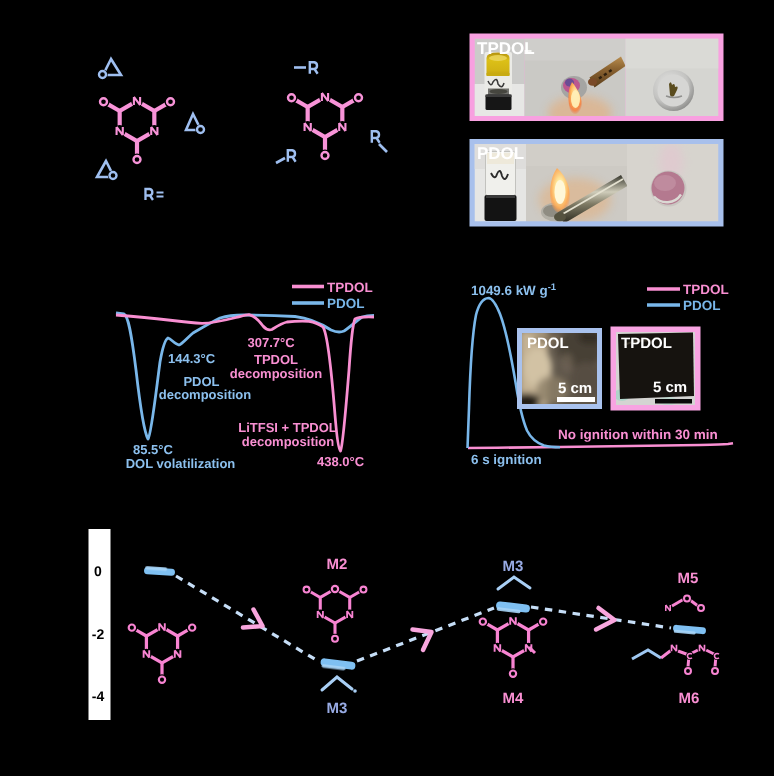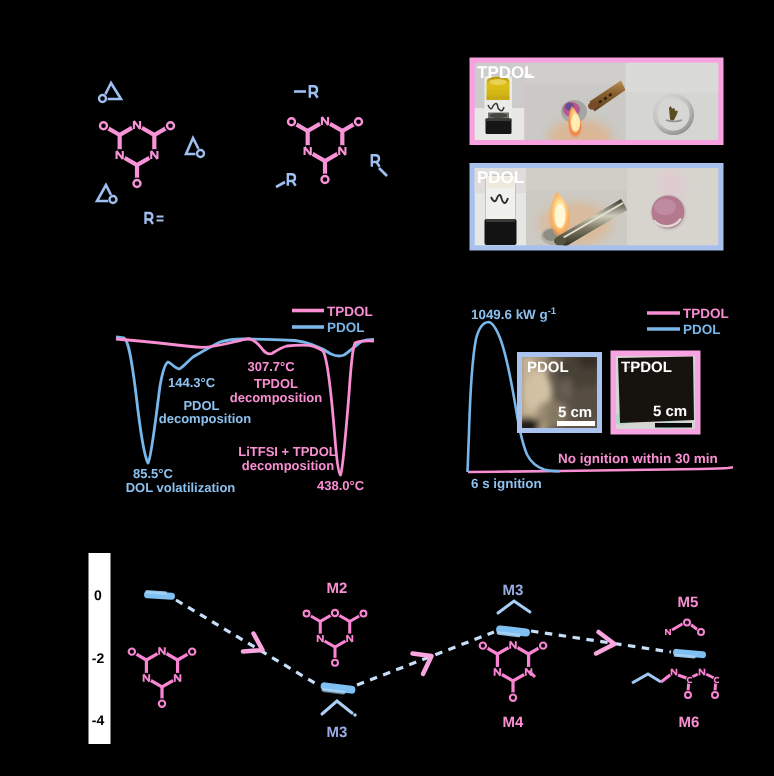--- a/index.html
+++ b/index.html
@@ -1,16 +1,16 @@
 <!DOCTYPE html>
 <html><head>
 <meta charset="utf-8">
 <style>
   html,body{margin:0;padding:0;background:#000;}
-  #canvas{position:relative;width:774px;height:720px;background:#000;overflow:hidden;margin-top:24px;}
+  #canvas{position:relative;width:774px;height:720px;background:#000;overflow:hidden;}
   svg text{font-family:"Liberation Sans",sans-serif;text-rendering:geometricPrecision;}
 </style>
 </head>
 <body>
 <div id="canvas">
 <svg width="774" height="776" viewBox="0 0 774 776" xmlns="http://www.w3.org/2000/svg">
 <defs>
   <g id="gN">
           <path d="M-3.1,4.1 L-3.1,-4.1 M-3.1,-4.1 L3.1,4.1 M3.1,4.1 L3.1,-4.1" stroke-width="2.1" fill="none"></path>
         </g>

